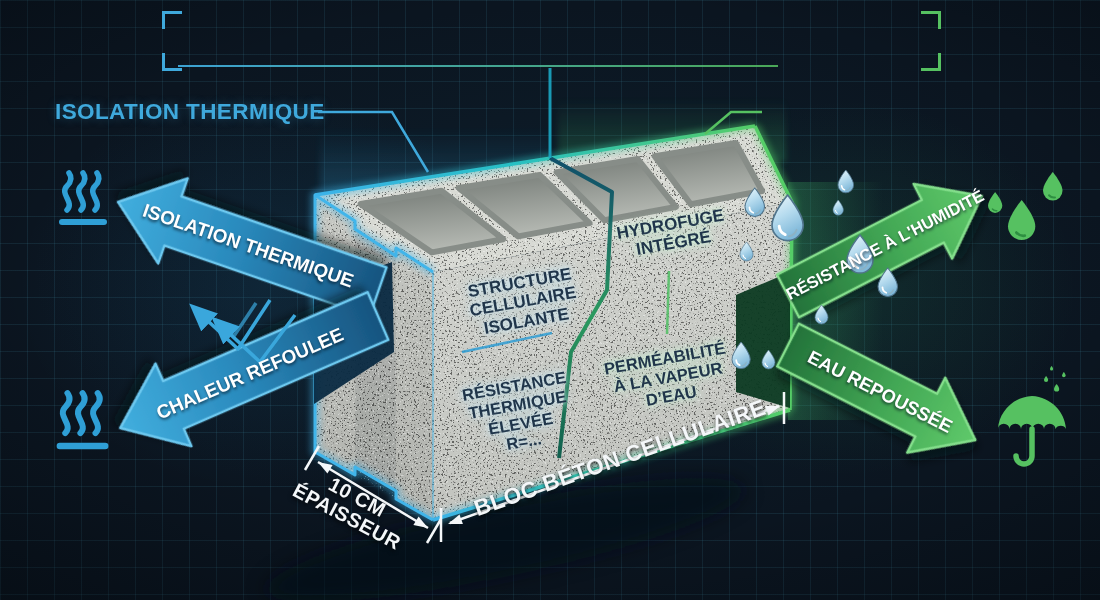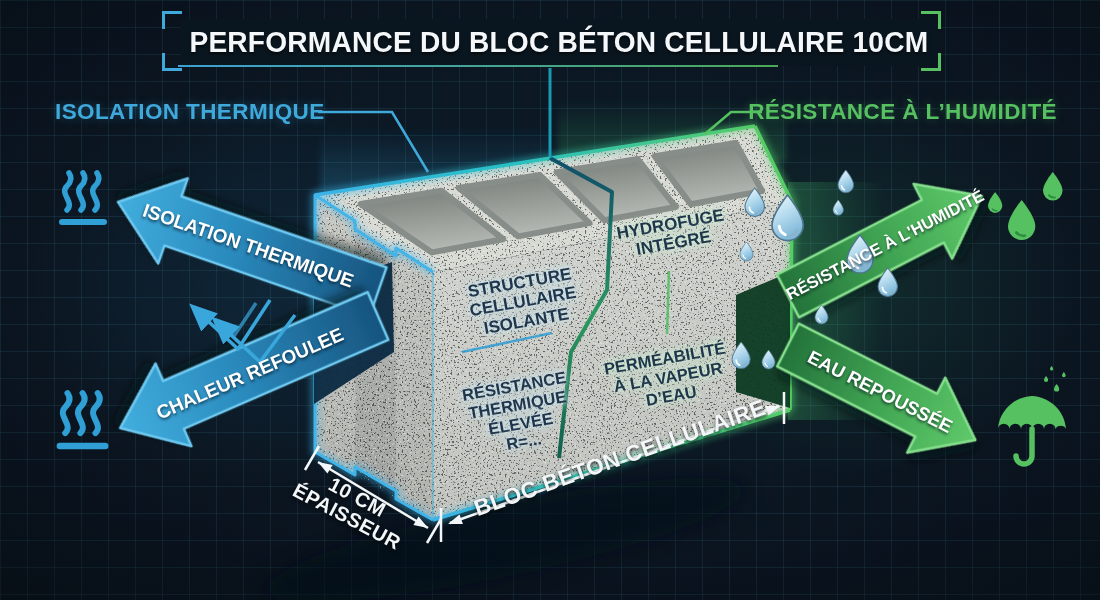--- a/index.html
+++ b/index.html
@@ -267,31 +267,27 @@
     </g>
     <g stroke="#f4f7f9" stroke-width="2.5" fill="#f4f7f9">
       <path d="M450,523 L779,406" fill="none"></path>
       <path d="M441,508 L441,542" fill="none"></path>
       <path d="M784,392 L784,424" fill="none"></path>
       <polygon points="448,524 462.9,524 459.5,514.6" stroke="none"></polygon>
       <polygon points="780,406 768.5,415.4 765.1,406" stroke="none"></polygon>
     </g>
   </svg>
 
-  <div class="title-box">
-    <h1>PERFORMANCE DU BLOC BÉTON CELLULAIRE 10CM</h1>
-  </div>
   <div class="cnr tl"></div>
   <div class="cnr bl"></div>
   <div class="cnr tr"></div>
   <div class="cnr br"></div>
   <div class="title-underline"></div>
 
   <div id="lbl-thermal" class="txt seclbl">ISOLATION THERMIQUE</div>
-  <div id="lbl-humidity" class="txt seclbl">RÉSISTANCE À L’HUMIDITÉ</div>
 
   <div id="albl-iso" class="txt albl">ISOLATION THERMIQUE</div>
   <div id="albl-chaleur" class="txt albl">CHALEUR REFOULEE</div>
   <div id="albl-res" class="txt albl">RÉSISTANCE À L'HUMIDITÉ</div>
   <div id="albl-eau" class="txt albl">EAU REPOUSSÉE</div>
 
   <div id="blbl-structure" class="txt blbl">STRUCTURE
 CELLULAIRE
 ISOLANTE</div>
   <div id="blbl-rth" class="txt blbl">RÉSISTANCE

